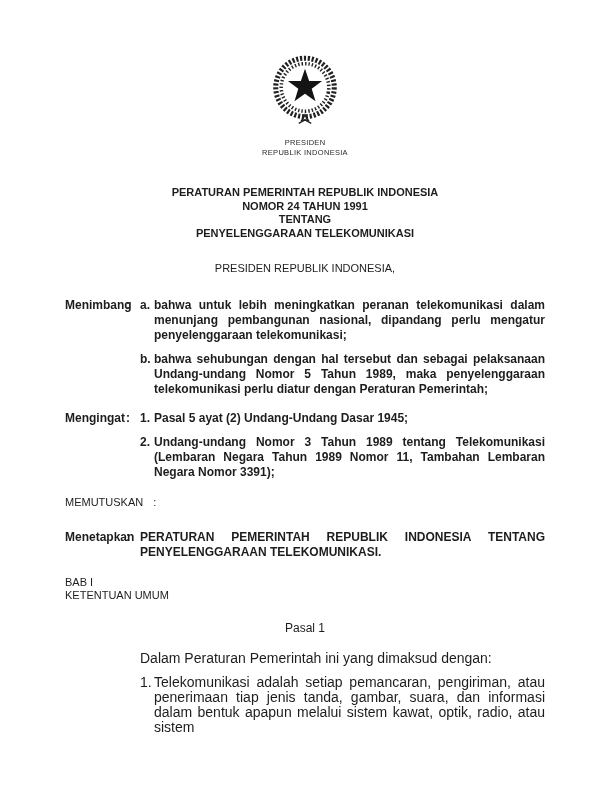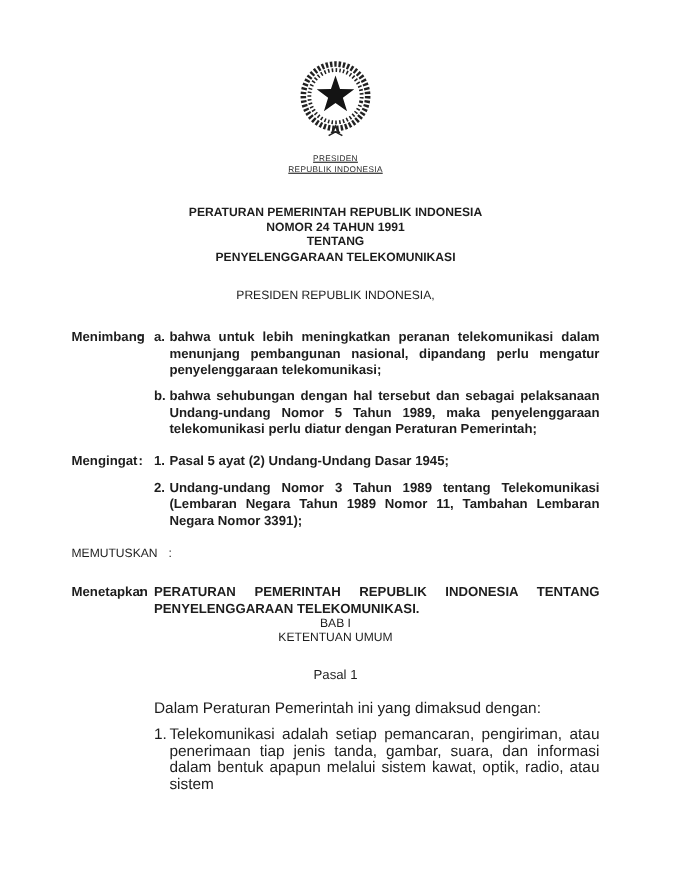--- a/index.html
+++ b/index.html
@@ -6,21 +6,21 @@
   .page {
     position: relative;
     width: 612px; height: 792px;
     background: #ffffff;
     box-sizing: border-box;
     padding: 50px 67px 0 65px;
     font-family: "Liberation Sans", sans-serif;
     color: #1d1d1d;
     overflow: hidden;
   }
-  .emblem-wrap { text-align: center; text-decoration: underline; }
+  .emblem-wrap { text-align: center; }
   .emblem { width: 84px; height: 78px; display: inline-block; }
   .emblem-caption {
     margin-top: 6px;
     font-size: 7.5px; line-height: 10px;
     letter-spacing: 0.3px;
     text-align: center;
     color: #2b2b2b;
   }
   .title-block {
     margin-top: 28px;
@@ -45,21 +45,21 @@
   .memutuskan-line {
     margin-top: 15px;
     display: flex; gap: 10px;
     font-size: 11px; line-height: 15px;
   }
   .item { display: grid; grid-template-columns: 14px 1fr; }
   .item + .item { margin-top: 9px; }
   .just { text-align: justify; }
   .cutoff { text-align: justify; text-align-last: justify; }
   .chapter-heading {
-    text-align: center;
+    margin-top: 16px;
     font-size: 11px; line-height: 13.5px;
   }
   .article-heading {
     margin-top: 19px;
     text-align: center;
     font-size: 12px; line-height: 13.5px;
   }
   .article-block { font-size: 14px; line-height: 15px; }
   .article-intro { margin-top: 16px; padding-left: 75px; }
   .article-items { margin-top: 9px; padding-left: 75px; }

